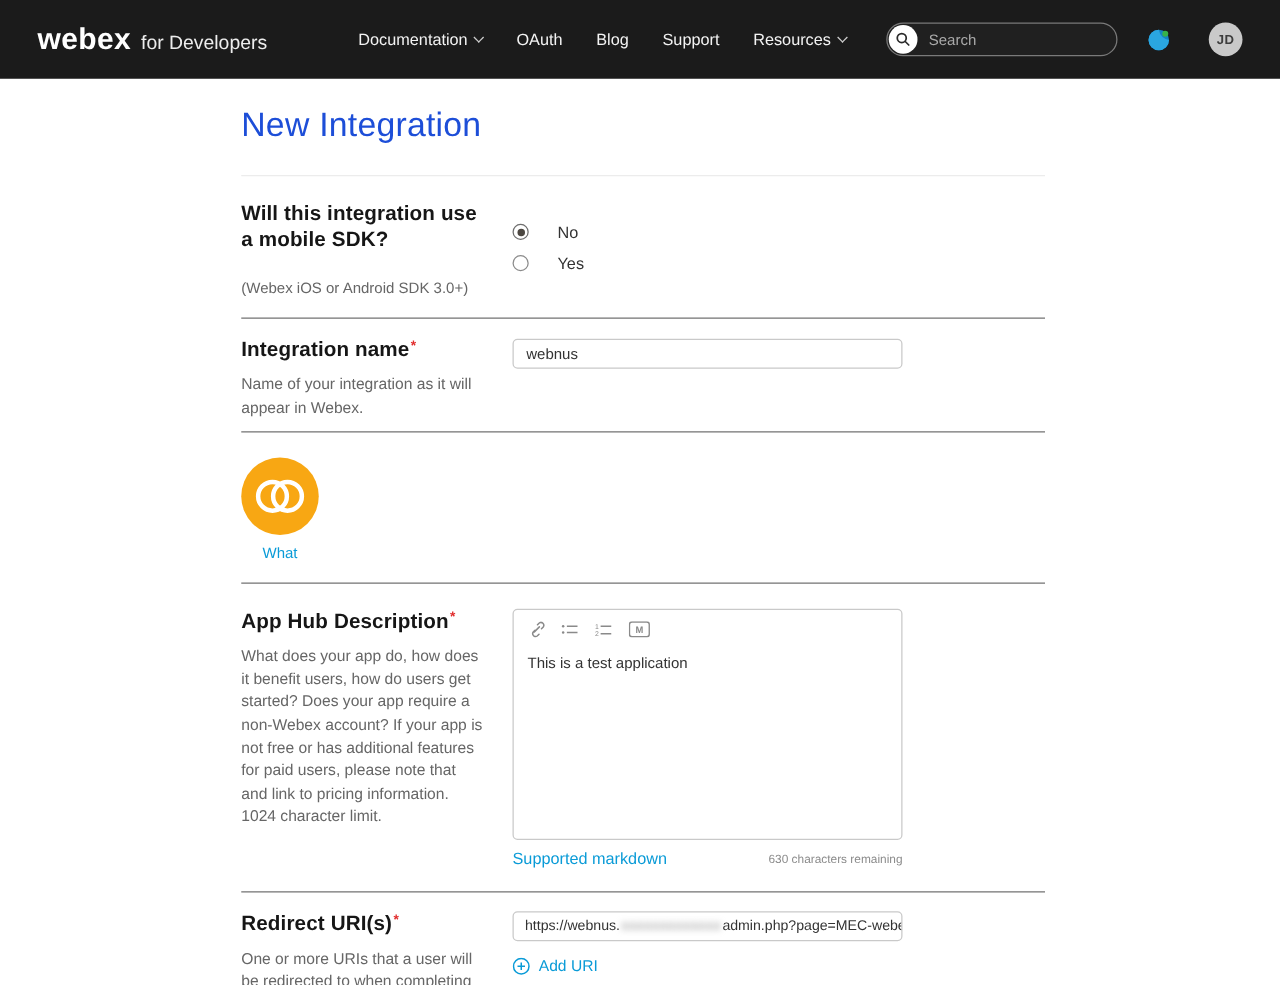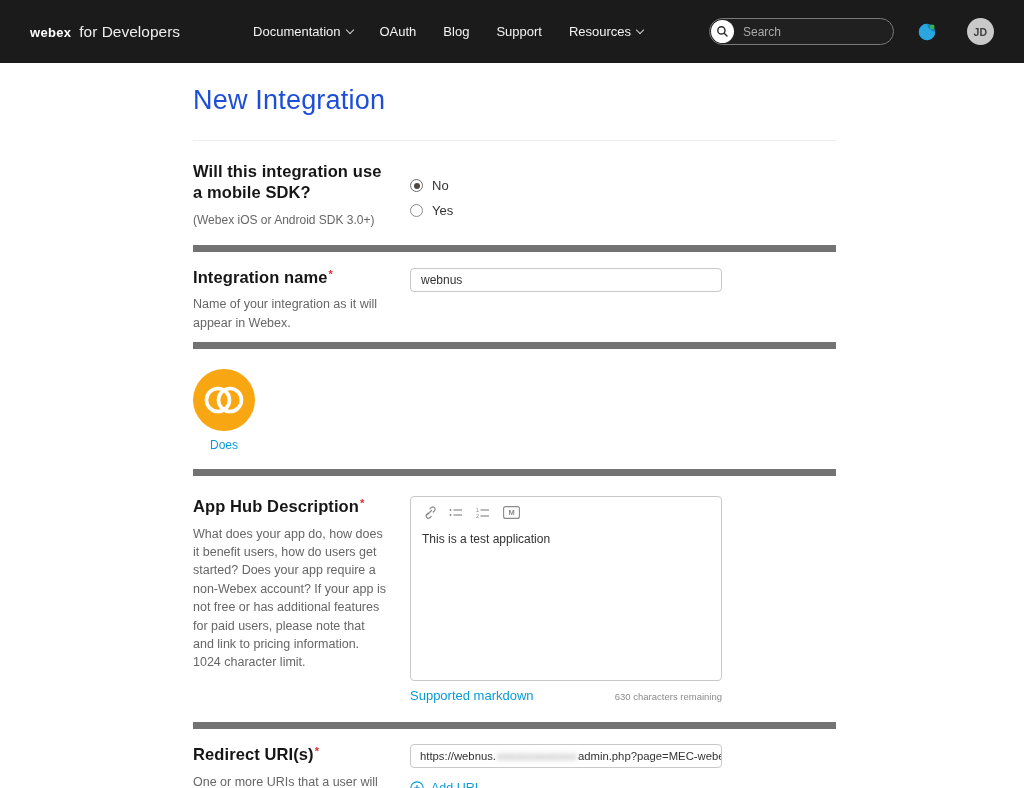--- a/index.html
+++ b/index.html
@@ -7,21 +7,21 @@
   body {
     width:1024px; height:788px; overflow:hidden; background:#fff;
     font-family:"Liberation Sans", sans-serif; -webkit-font-smoothing:antialiased;
   }
   
   .navbar {
     height:63px; background:#1b1b1b; display:flex; align-items:center;
     padding:0 30px;
   }
   .logo { display:flex; align-items:baseline; cursor:pointer; }
-  .logo-brand { color:#fff; font-weight:bold; font-size:13px; letter-spacing:.3px; }
+  .logo-brand { color:#fff; font-weight:bold; font-size:24px; letter-spacing:.3px; }
   .logo-suffix { color:#ededed; font-weight:400; font-size:15.5px; margin-left:8px; }
   .nav { display:flex; gap:27px; margin-left:73px; align-items:center; }
   .nav-item { color:#f3f3f3; font-size:13px; cursor:pointer; display:flex; align-items:center; gap:6px; white-space:nowrap; }
   .chev { width:6px; height:6px; border-right:1.4px solid #cfcfcf; border-bottom:1.4px solid #cfcfcf; transform:rotate(45deg); margin-top:-4px; }
   .search-pill {
     margin-left:auto; width:185px; height:27px; border:1px solid #7a7a7a; border-radius:14px;
     display:flex; align-items:center; background:#202020;
   }
   .search-circle { width:23px; height:23px; border-radius:50%; background:#fff; margin-left:1px; display:flex; align-items:center; justify-content:center; flex:none; }
   .search-input { background:transparent; border:none; outline:none; color:#b9b9b9; font-size:12px; margin-left:7px; width:135px; font-family:inherit; }
@@ -29,39 +29,39 @@
   .moon-wrap { margin-left:23px; cursor:pointer; width:20px; height:20px; }
   .avatar {
     width:27px; height:27px; border-radius:50%; background:#c9c9c9; color:#3d3d3d;
     font-size:10.5px; font-weight:bold; display:flex; align-items:center; justify-content:center;
     margin-left:30px; cursor:pointer; letter-spacing:.3px;
   }
   
   .content { width:643px; margin-left:193px; }
   h1.page-title { font-size:27px; line-height:31px; font-weight:400; color:#1d4ed8; margin:22px 0 24px; letter-spacing:.2px; }
   .top-rule { border:none; border-top:1px solid #ececec; margin:0; }
-  .section { display:flex; border-bottom:7px solid #737373; }
+  .section { display:flex; border-bottom:1px solid #737373; }
   .col-label { width:217px; flex:none; padding-right:24px; }
   .col-field { flex:1; }
   .field-label { font-size:16.5px; font-weight:bold; color:#161616; line-height:1.3; letter-spacing:.1px; }
   .req { color:#e12b2b; font-size:11px; vertical-align:top; margin-left:1px; font-weight:bold; }
-  .hint { font-size:12px; color:#666; margin-top:9px; }
+  .hint { font-size:12px; color:#666; margin-top:19px; }
   .desc { font-size:12.5px; color:#666; margin-top:7px; line-height:1.47; }
   .link { color:#0a9bd7; cursor:pointer; text-decoration:none; }
   
   .s-sdk { padding:20px 0 17px; }
   .s-sdk .col-field { padding-top:17px; }
   .s-name { padding:15px 0 10px; }
   .s-name .col-field { padding-top:1px; }
   .s-icon { padding:16px 0 17px; }
   .s-icon .col-field { padding-top:4px; }
   .s-desc { padding:20px 0 19px; }
   .s-uri  { padding:15px 0 12px; border-bottom:none; }
   
-  .radio-row { display:flex; align-items:center; gap:9px; margin-bottom:10px; cursor:pointer; }
+  .radio-row { display:flex; align-items:center; gap:23px; margin-bottom:10px; cursor:pointer; }
   .radio { width:13px; height:13px; border:1px solid #8b8b8b; border-radius:50%; background:#fff; position:relative; flex:none; }
   .radio.checked { border-color:#6e6e6e; }
   .radio.checked::after { content:""; position:absolute; left:2.5px; top:2.5px; right:2.5px; bottom:2.5px; background:#4c4741; border-radius:50%; }
   .radio-label { font-size:13px; color:#333; }
   
   .text-input {
     width:312px; height:24px; border:1px solid #c9c9c9; border-radius:4px;
     font-size:12px; padding:0 10px; color:#333; font-family:inherit; outline:none; display:block;
   }
   
@@ -164,21 +164,21 @@
   </section>
 
   <section class="section s-icon">
     <div class="col-field">
       <div class="app-icon">
         <svg width="42" height="30" viewBox="0 0 42 30">
           <circle cx="15" cy="15" r="11.5" fill="none" stroke="#fff" stroke-width="3.6"></circle>
           <circle cx="27" cy="15" r="11.5" fill="none" stroke="#fff" stroke-width="3.6"></circle>
         </svg>
       </div>
-      <a class="link edit-link">Does</a>
+      <a class="link edit-link">What</a>
     </div>
   </section>
 
   <section class="section s-desc">
     <div class="col-label">
       <div class="field-label"><span>App Hub Description</span><span class="req">*</span></div>
       <div class="desc">What does your app do, how does it benefit users, how do users get started? Does your app require a non-Webex account? If your app is not free or has additional features for paid users, please note that and link to pricing information. 1024 character limit.</div>
     </div>
     <div class="col-field">
       <div class="editor">

